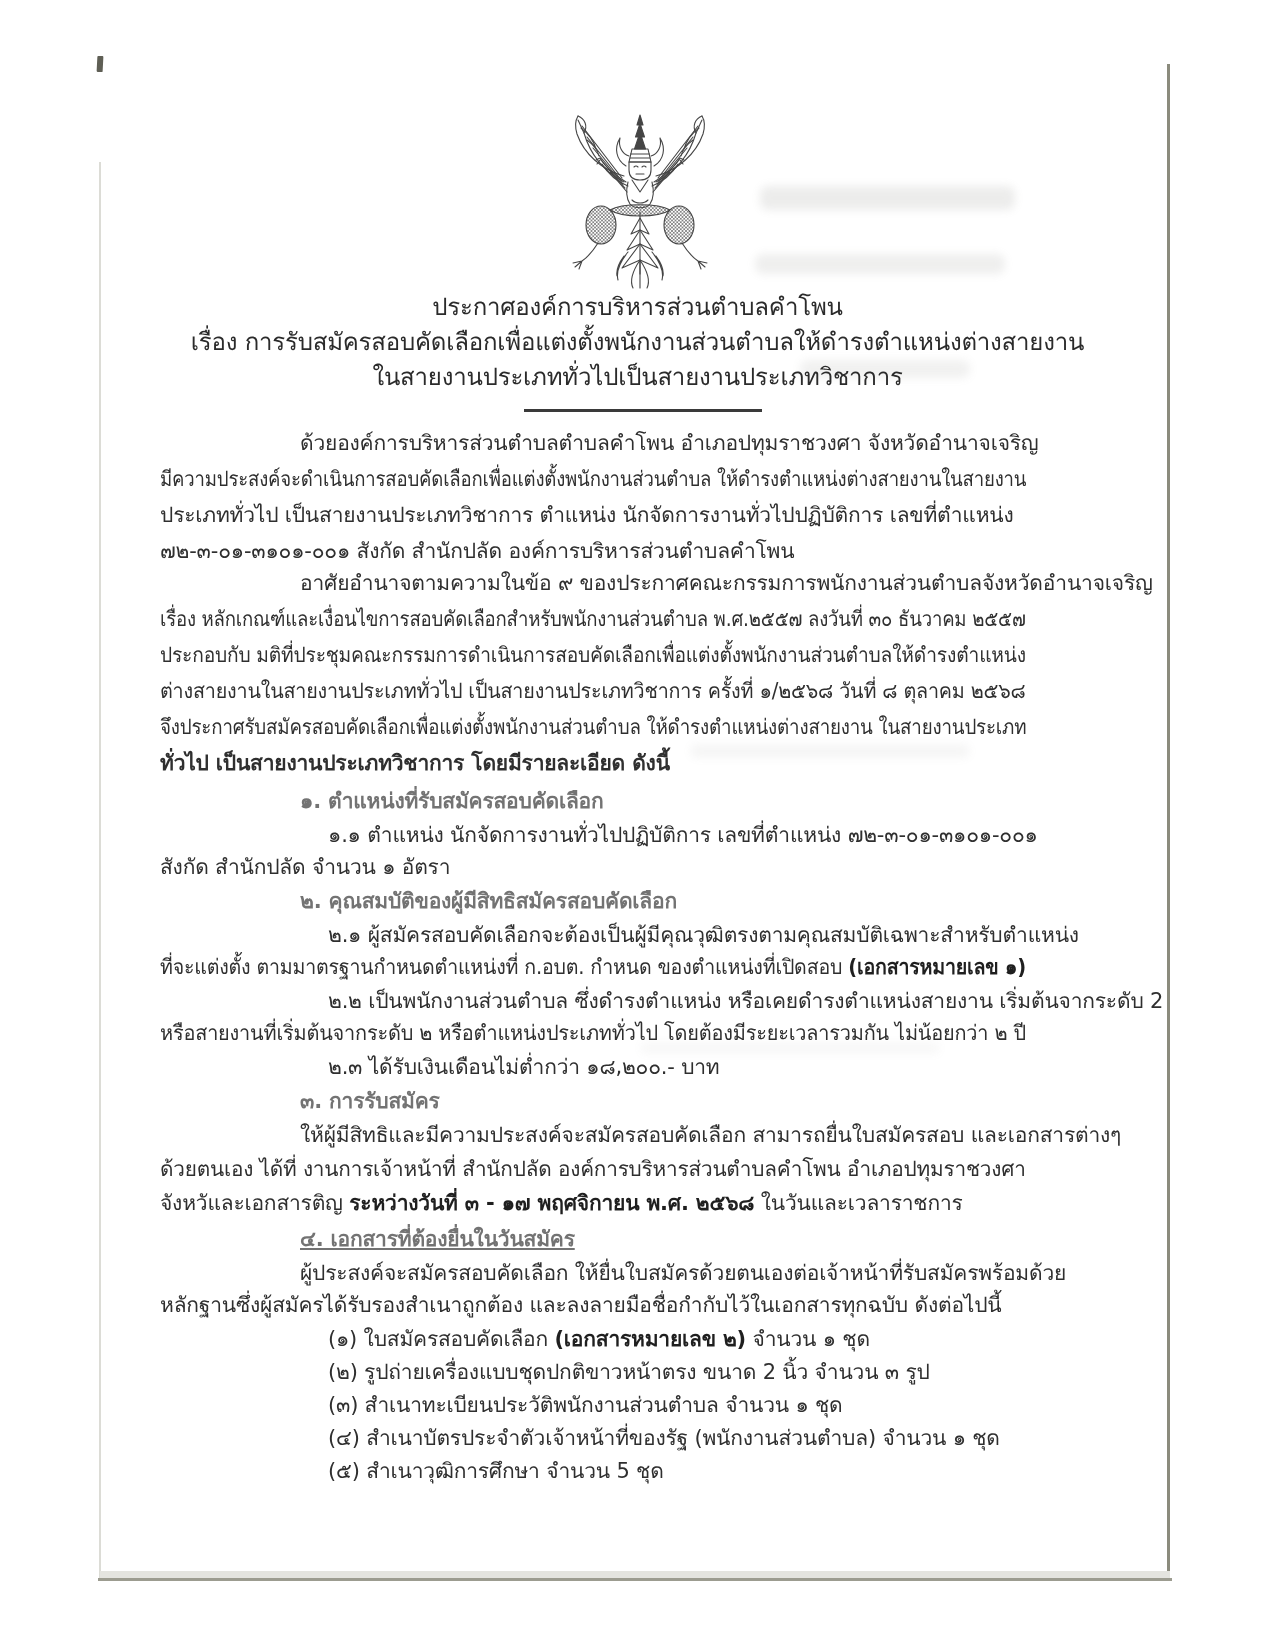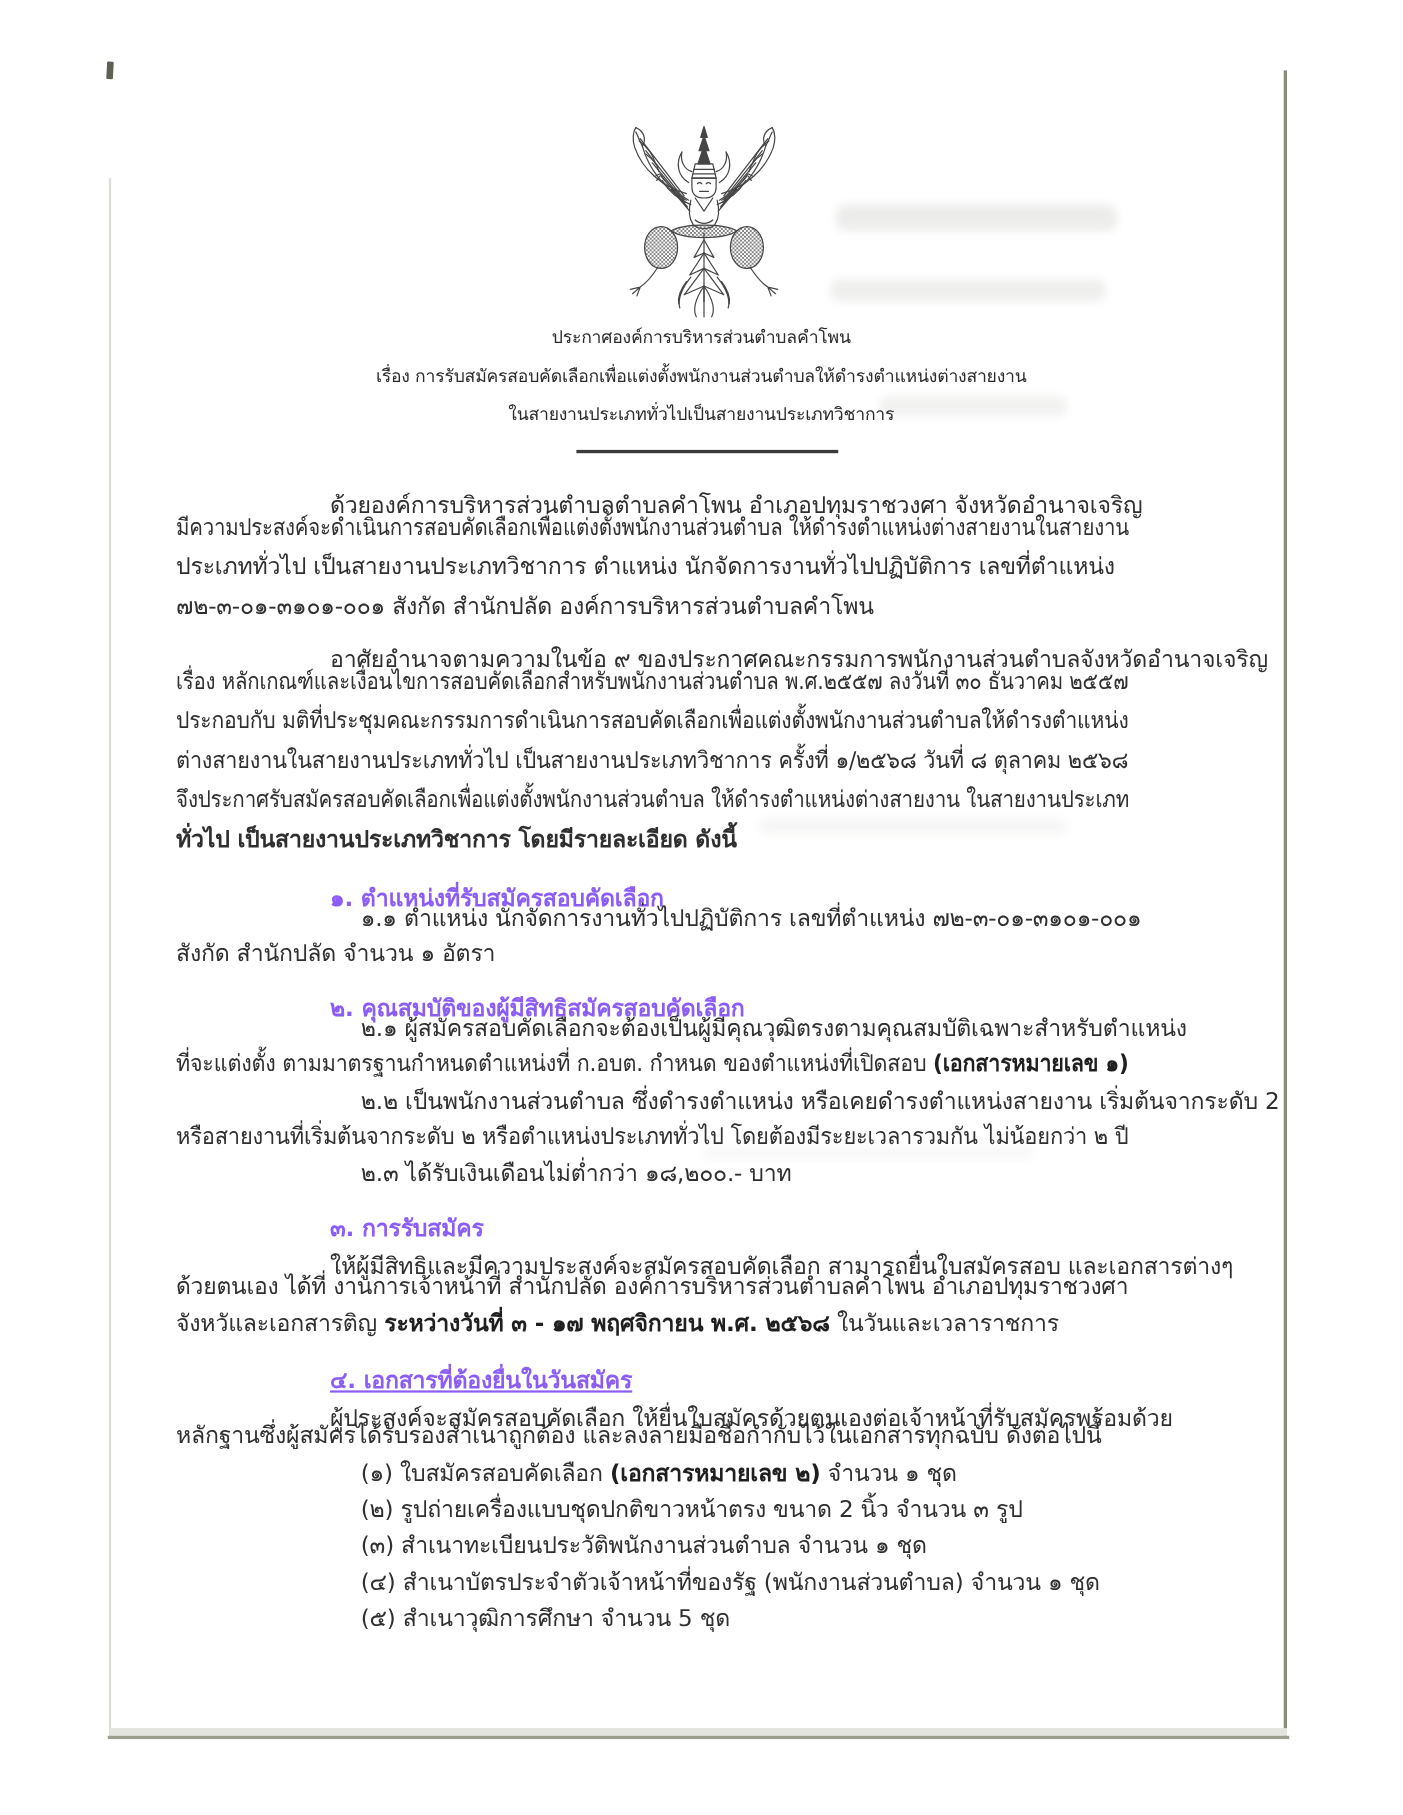--- a/index.html
+++ b/index.html
@@ -9,33 +9,33 @@
     font-family:"DejaVu Sans",sans-serif;
     color:#2d2d2d;
   }
   .abs{position:absolute;}
   
   .edge{position:absolute;pointer-events:none;}
   .ghost{position:absolute;background:#8f8f8a;filter:blur(4px);border-radius:8px;pointer-events:none;}
   
   .title-line{
     position:absolute;left:0;width:1275px;text-align:center;
-    font-size:16px;line-height:30px;white-space:nowrap;color:#2b2b2b;
+    font-size:24px;line-height:30px;white-space:nowrap;color:#2b2b2b;
     letter-spacing:-0.2px;
   }
   .divider{position:absolute;background:#3a3a3a;height:3px;}
   
   .line{
     position:absolute;left:160px;width:866px;
     font-size:21px;line-height:30px;white-space:nowrap;
     letter-spacing:-0.2px;color:#2f2f2f;
   }
-  .ind{padding-left:140px;margin-top:16px;}
+  .ind{padding-left:140px;}
   .ind2{padding-left:168px;}
-  .hd{font-weight:bold;color:#8b5cf6;}
+  .hd{font-weight:bold;color:#737373;}
   .b{font-weight:bold;color:#1f1f1f;}
   svg{display:block;}
 </style>
 </head>
 <body>
 
 <div class="edge" style="left:97px;top:56px;width:6px;height:16px;background:#5f5f55;border-radius:1px;transform:rotate(3deg);"></div>
 <div class="edge" style="left:99px;top:162px;width:2px;height:1416px;background:#dcdcd6;"></div>
 <div class="edge" style="left:1167px;top:64px;width:3px;height:1514px;background:#8b8b7d;"></div>
 <div class="edge" style="left:100px;top:1571px;width:1070px;height:7px;background:#e4e4df;"></div>

